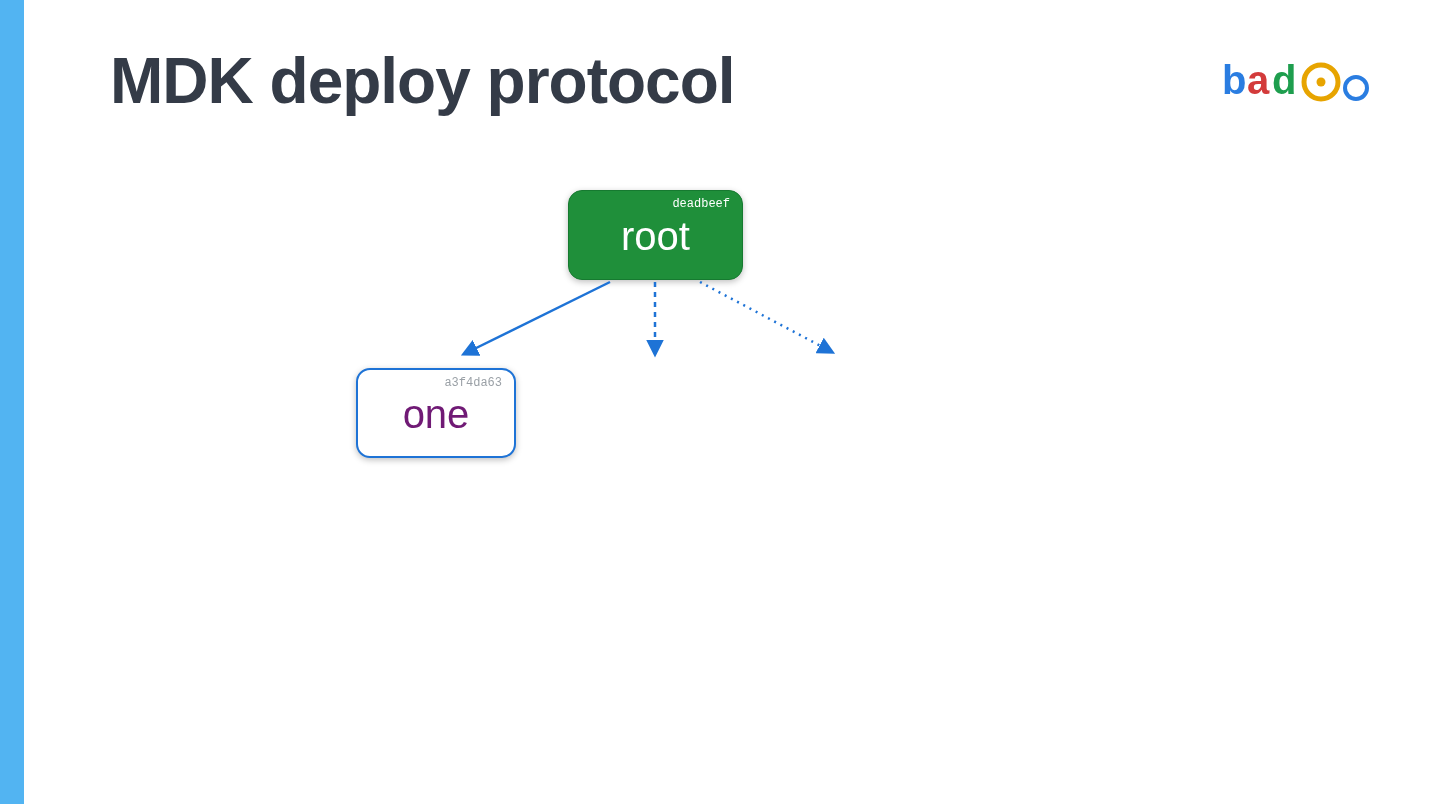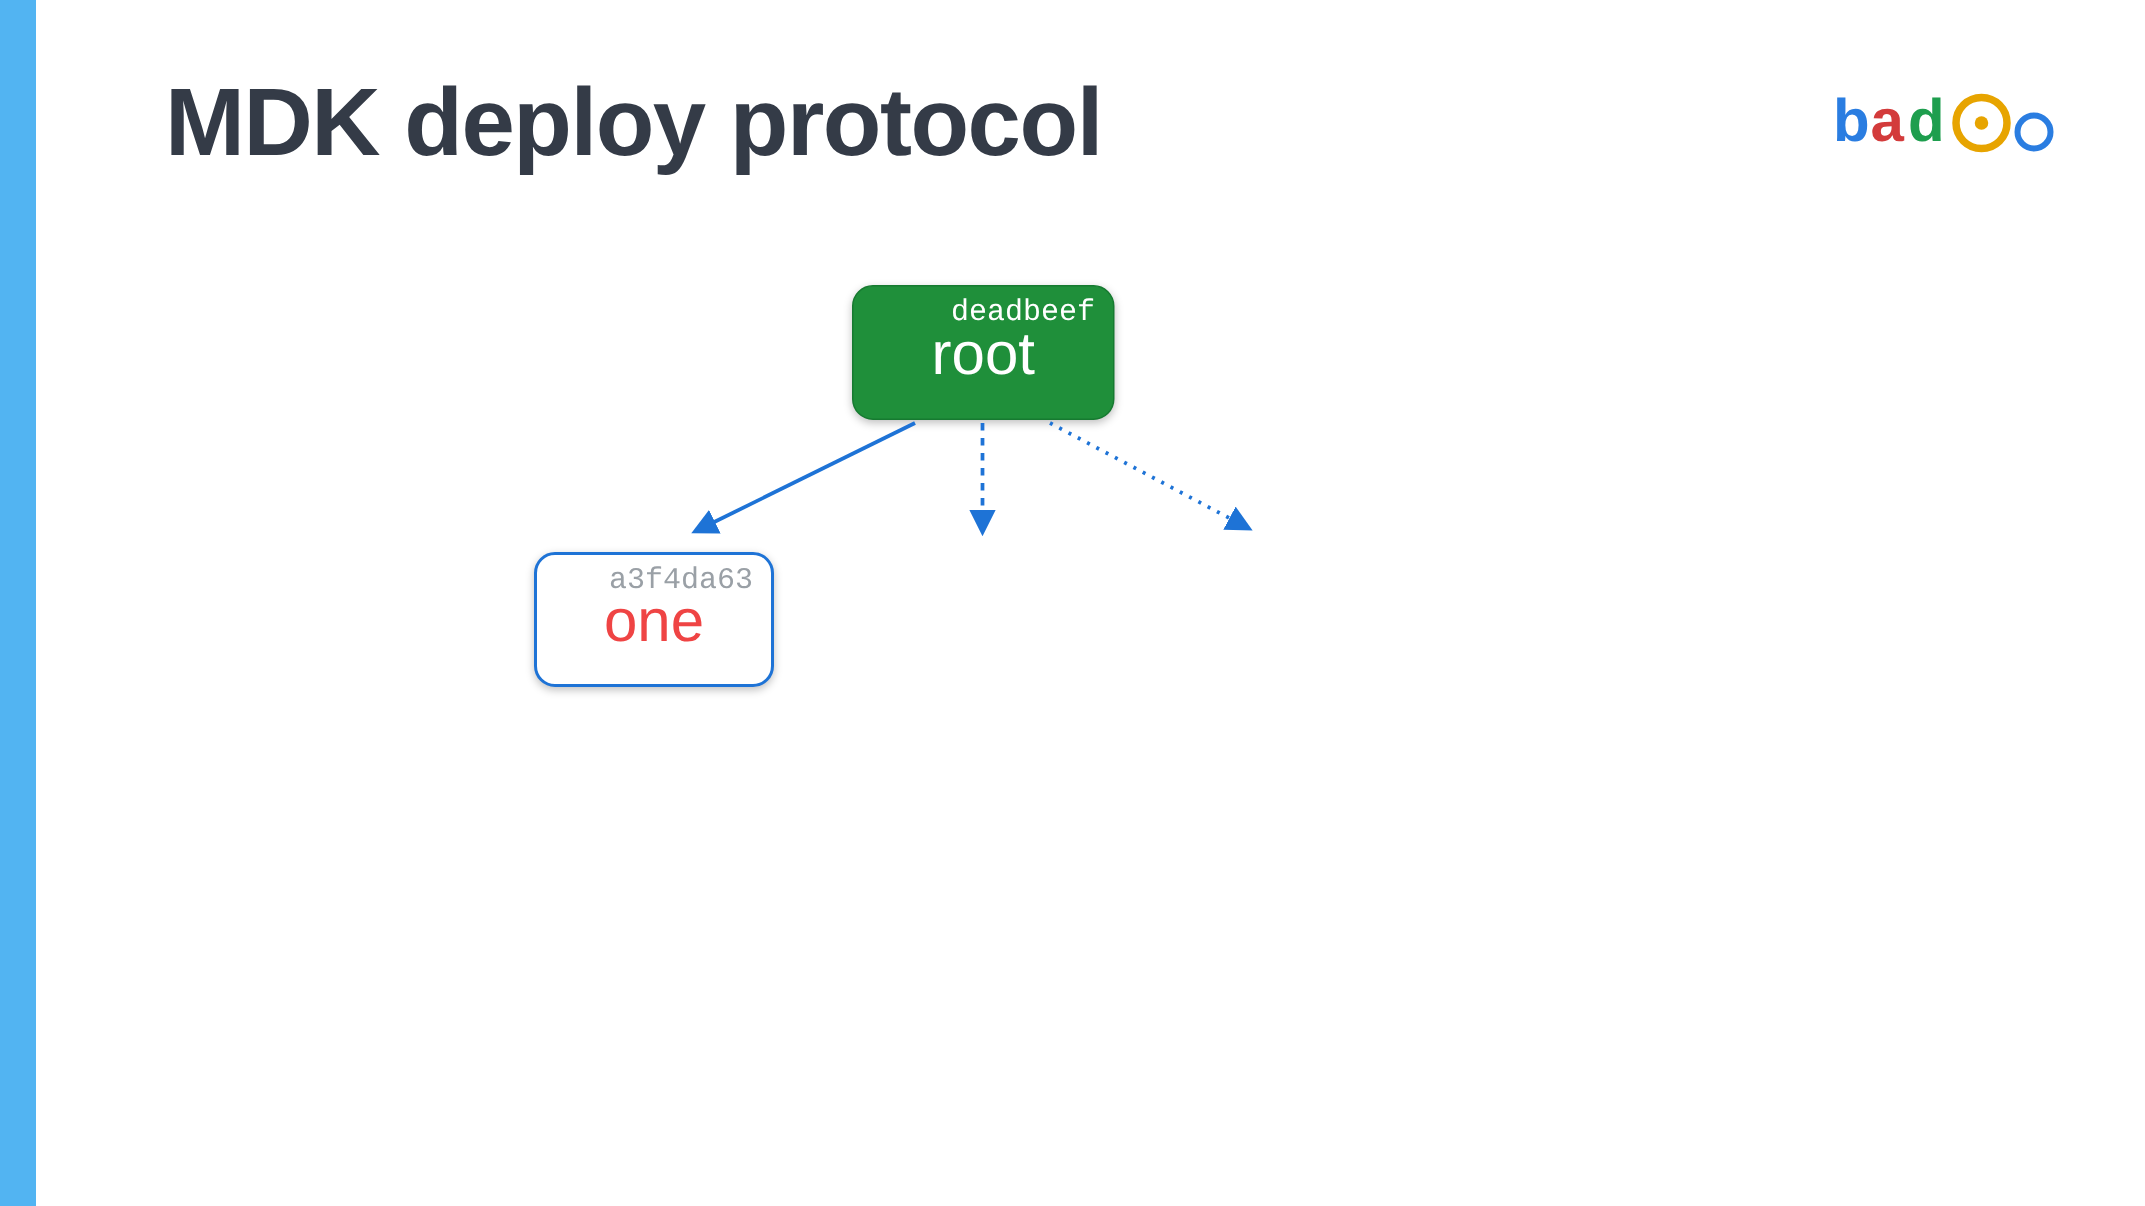--- a/index.html
+++ b/index.html
@@ -15,30 +15,30 @@
     .node {
       position: absolute;
       border-radius: 14px;
       text-align: center;
       box-shadow: 0 2px 6px rgba(0,0,0,0.25);
       display: flex;
       flex-direction: column;
       justify-content: center;
       align-items: center;
     }
-    .node .hash { font-family: "Courier New", monospace; font-size: 20px; position: absolute; top: 6px; right: 12px; }
+    .node .hash { font-family: "Courier New", monospace; font-size: 12px; position: absolute; top: 6px; right: 12px; }
     .node .label { font-size: 40px; line-height: 1; margin-top: 2px; font-weight: 400; }
 
     .root-node { left: 568px; top: 190px; width: 175px; height: 90px; background: #1f8f3a; border: 1px solid #167a30; }
     .root-node .hash { color: #fff; }
     .root-node .label { color: #fff; }
 
     .one-node { left: 356px; top: 368px; width: 160px; height: 90px; background: #fff; border: 2px solid #1e73d6; text-align: center; }
     .one-node .hash { color: #9aa0a6; }
-    .one-node .label { color: #ef4444; }
+    .one-node .label { color: #701a75; }
 
     .svg-layer { position: absolute; left: 0; top: 0; width: 1430px; height: 804px; pointer-events: none; }
 
     .arrow { stroke: #1e73d6; fill: none; stroke-width: 2.5; }
     .arrow-head { fill: #1e73d6; }
     .dashed { stroke-dasharray: 5 5; }
     .dotted { stroke-dasharray: 2 5; }
   </style>
 </head>
 <body>

